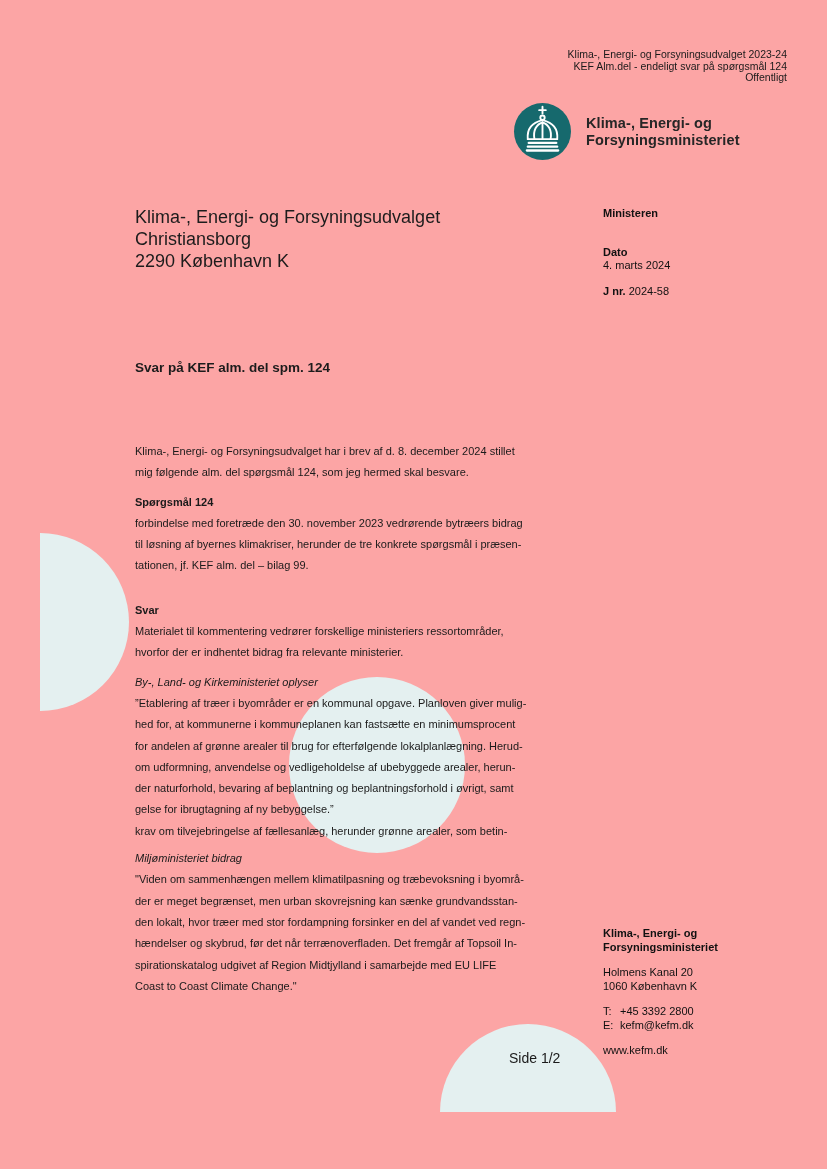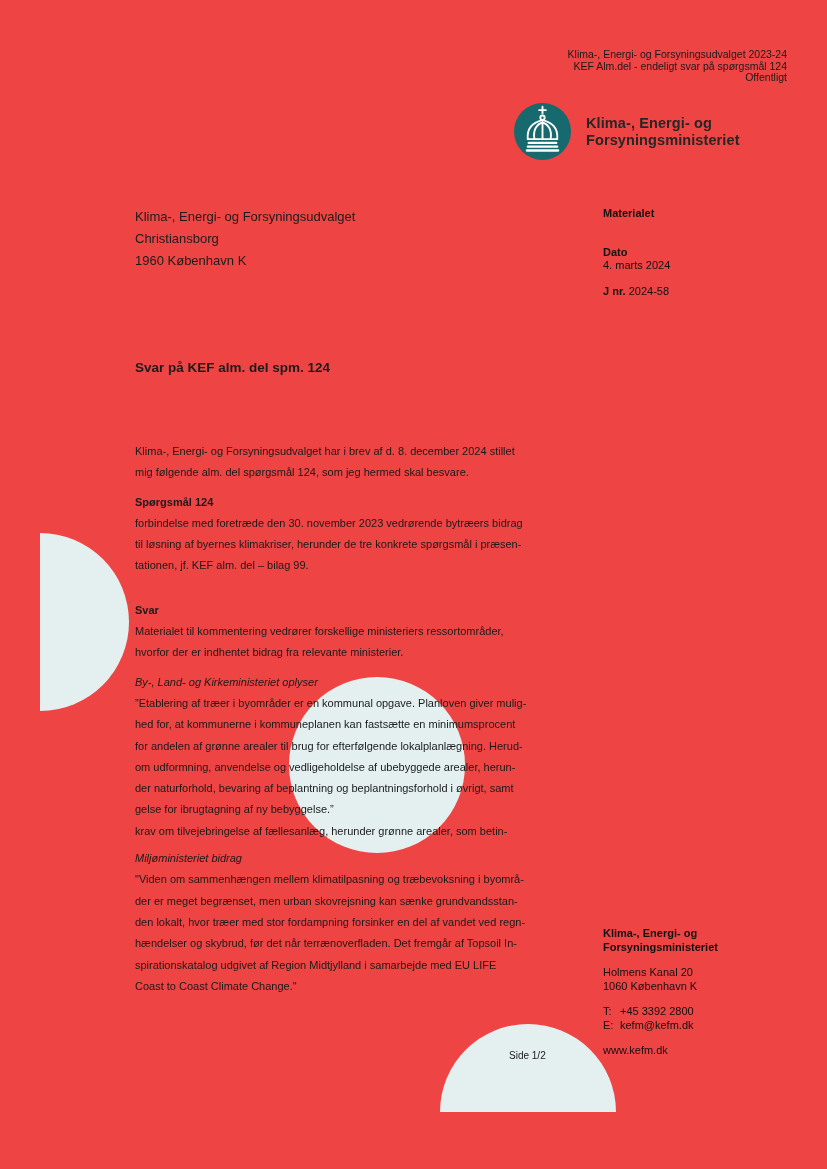--- a/index.html
+++ b/index.html
@@ -1,40 +1,40 @@
 <!DOCTYPE html>
 <html><head>
 <meta charset="utf-8">
 <style>
   html,body { margin:0; padding:0; background:#888; }
   .page {
     position: relative;
     width: 827px; height: 1169px;
-    background: #ef4444;
+    background: #fca5a5;
     font-family: "Liberation Sans", "DejaVu Sans", sans-serif;
     color: #1c1c1c;
     overflow: hidden;
     margin: 0 auto;
   }
   
   .deco { position: absolute; background: #e4f0f0; z-index: 0; }
   .deco-left   { left: 40px;  top: 533px;  width: 89px;  height: 178px; border-radius: 0 89px 89px 0; }
   .deco-mid    { left: 289px; top: 677px;  width: 176px; height: 176px; border-radius: 50%; }
   .deco-bottom { left: 440px; top: 1024px; width: 176px; height: 88px;  border-radius: 88px 88px 0 0; }
 
   .layer { position: absolute; z-index: 1; }
 
   .header-right { top: 49px; right: 40px; text-align: right; font-size: 10.5px; line-height: 11.5px; color: #1a1a1a; }
   .header-right div { white-space: pre; }
 
   .logo { left: 514px; top: 103px; display: flex; align-items: center; gap: 15px; }
   .logo-circle { width: 57px; height: 57px; border-radius: 50%; background: #16696d; display: flex; align-items: center; justify-content: center; }
   .logo-text { font-size: 14.5px; font-weight: bold; line-height: 17px; color: #262626; letter-spacing: 0.1px; }
 
-  .recipient { left: 135px; top: 206px; font-size: 13px; line-height: 22px; }
+  .recipient { left: 135px; top: 206px; font-size: 18px; line-height: 22px; }
   .recipient div { white-space: pre; }
 
   .meta { left: 603px; top: 207px; font-size: 11px; line-height: 13px; color: #111; }
   .meta .role { font-weight: bold; }
   .meta .date-label { font-weight: bold; margin-top: 26px; }
   .meta .jnr { margin-top: 13px; }
   .meta .jnr .lbl { font-weight: bold; }
 
   .subject { left: 135px; top: 360px; font-size: 13.5px; font-weight: bold; }
 
@@ -47,21 +47,21 @@
   .mt-sm { margin-top: 8px; }
   .mt-lg { margin-top: 23px; }
   .mt-xs { margin-top: 6px; }
 
   .contact { left: 603px; top: 926px; font-size: 11px; line-height: 14px; color: #111; }
   .contact .name { font-weight: bold; }
   .contact .block { margin-top: 11px; }
   .contact .row { display: flex; }
   .contact .row .lbl { width: 17px; }
 
-  .page-number { left: 509px; top: 1050px; font-size: 10px; color: #1a1a1a; }
+  .page-number { left: 509px; top: 1050px; font-size: 14px; color: #1a1a1a; }
 </style>
 </head>
 <body>
 
 <div class="page">
 
   <div class="deco deco-left"></div>
   <div class="deco deco-mid"></div>
   <div class="deco deco-bottom"></div>
 
@@ -88,25 +88,25 @@
     </div>
     <div class="logo-text">
       <div>Klima-, Energi- og</div>
       <div>Forsyningsministeriet</div>
     </div>
   </div>
 
   <div class="layer recipient">
     <div>Klima-, Energi- og Forsyningsudvalget</div>
     <div>Christiansborg</div>
-    <div>1960 København K</div>
+    <div>2290 København K</div>
   </div>
 
   <div class="layer meta">
-    <div class="role">Materialet</div>
+    <div class="role">Ministeren</div>
     <div class="date-label">Dato</div>
     <div class="date-value">4. marts 2024</div>
     <div class="jnr">
       <span class="lbl">J nr.</span>
       <span>2024-58</span>
     </div>
   </div>
 
   <div class="layer subject">Svar på KEF alm. del spm. 124</div>
 

